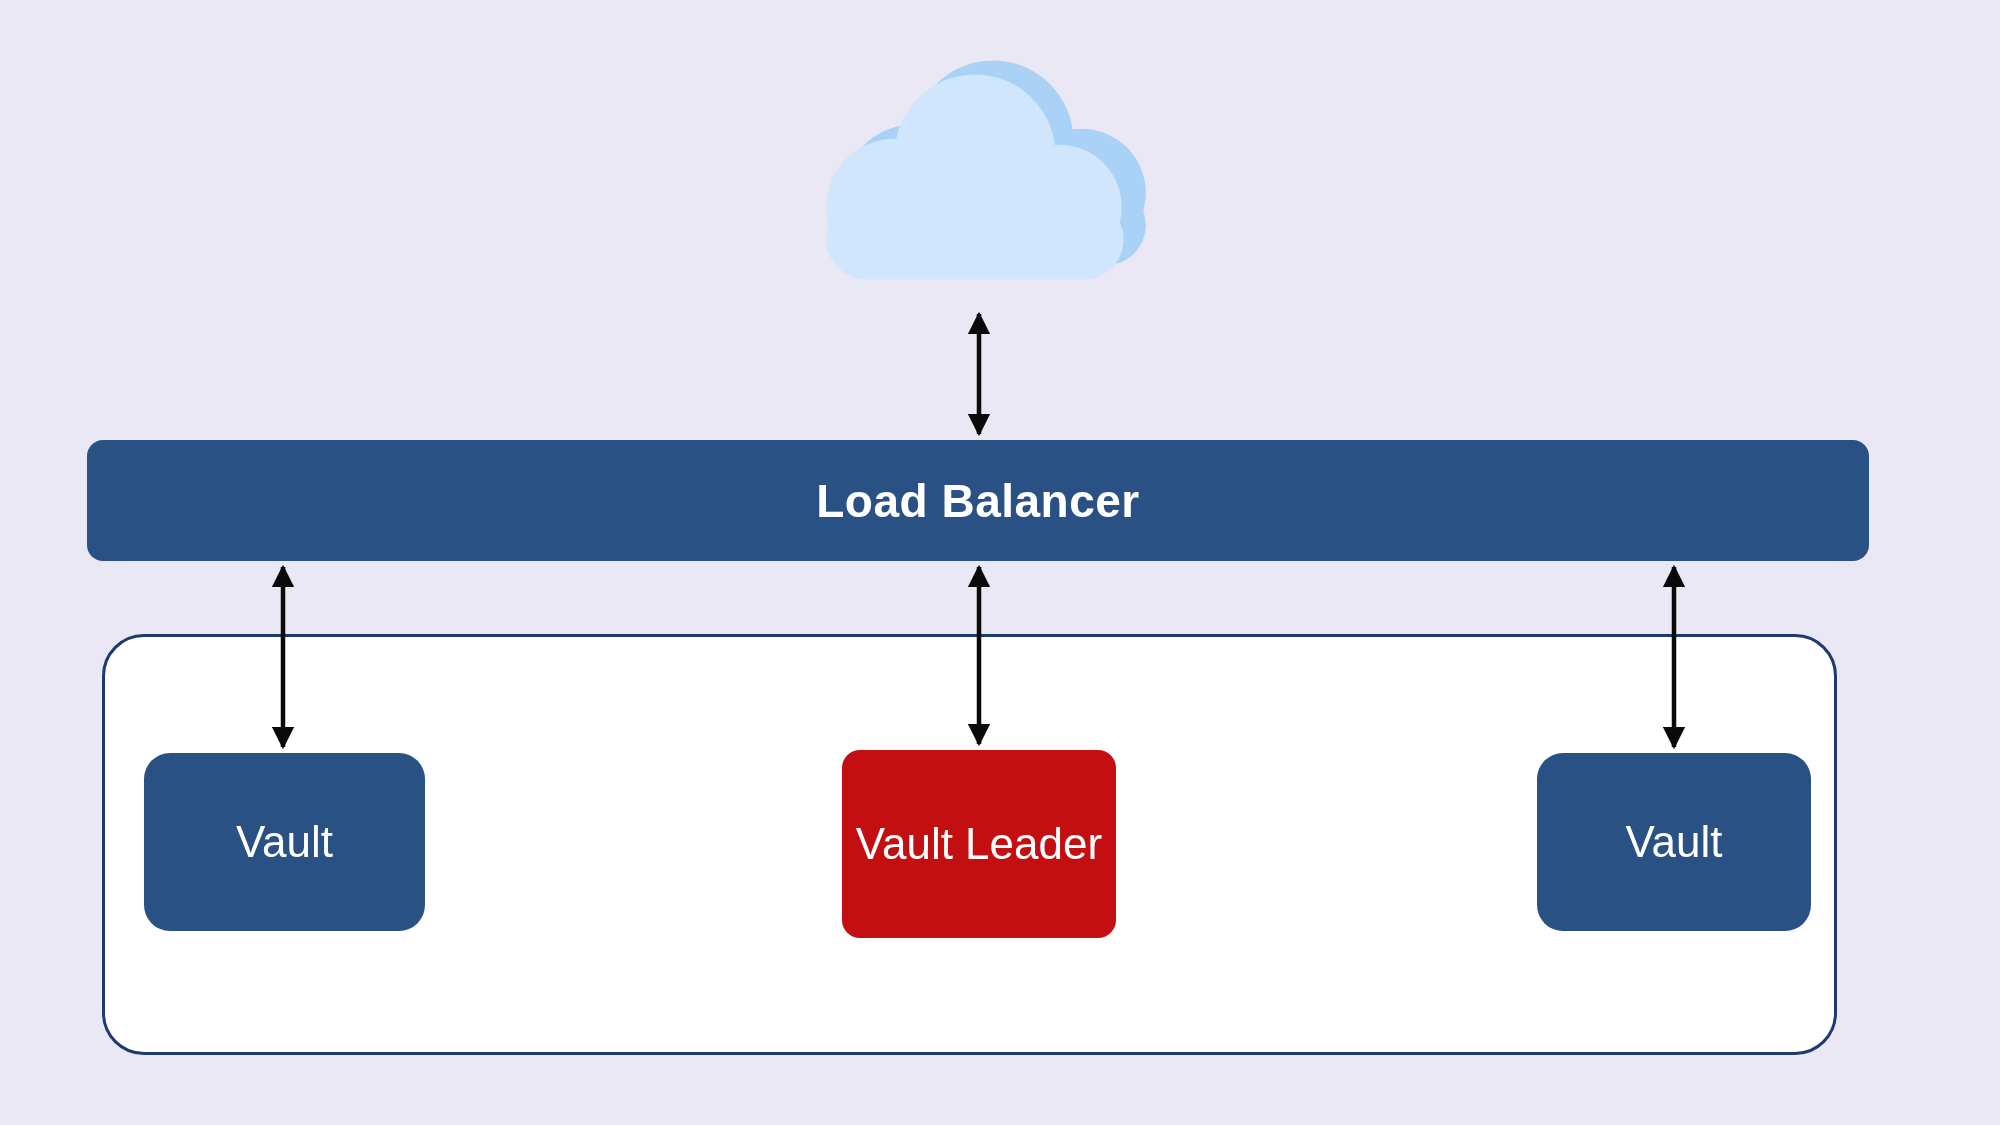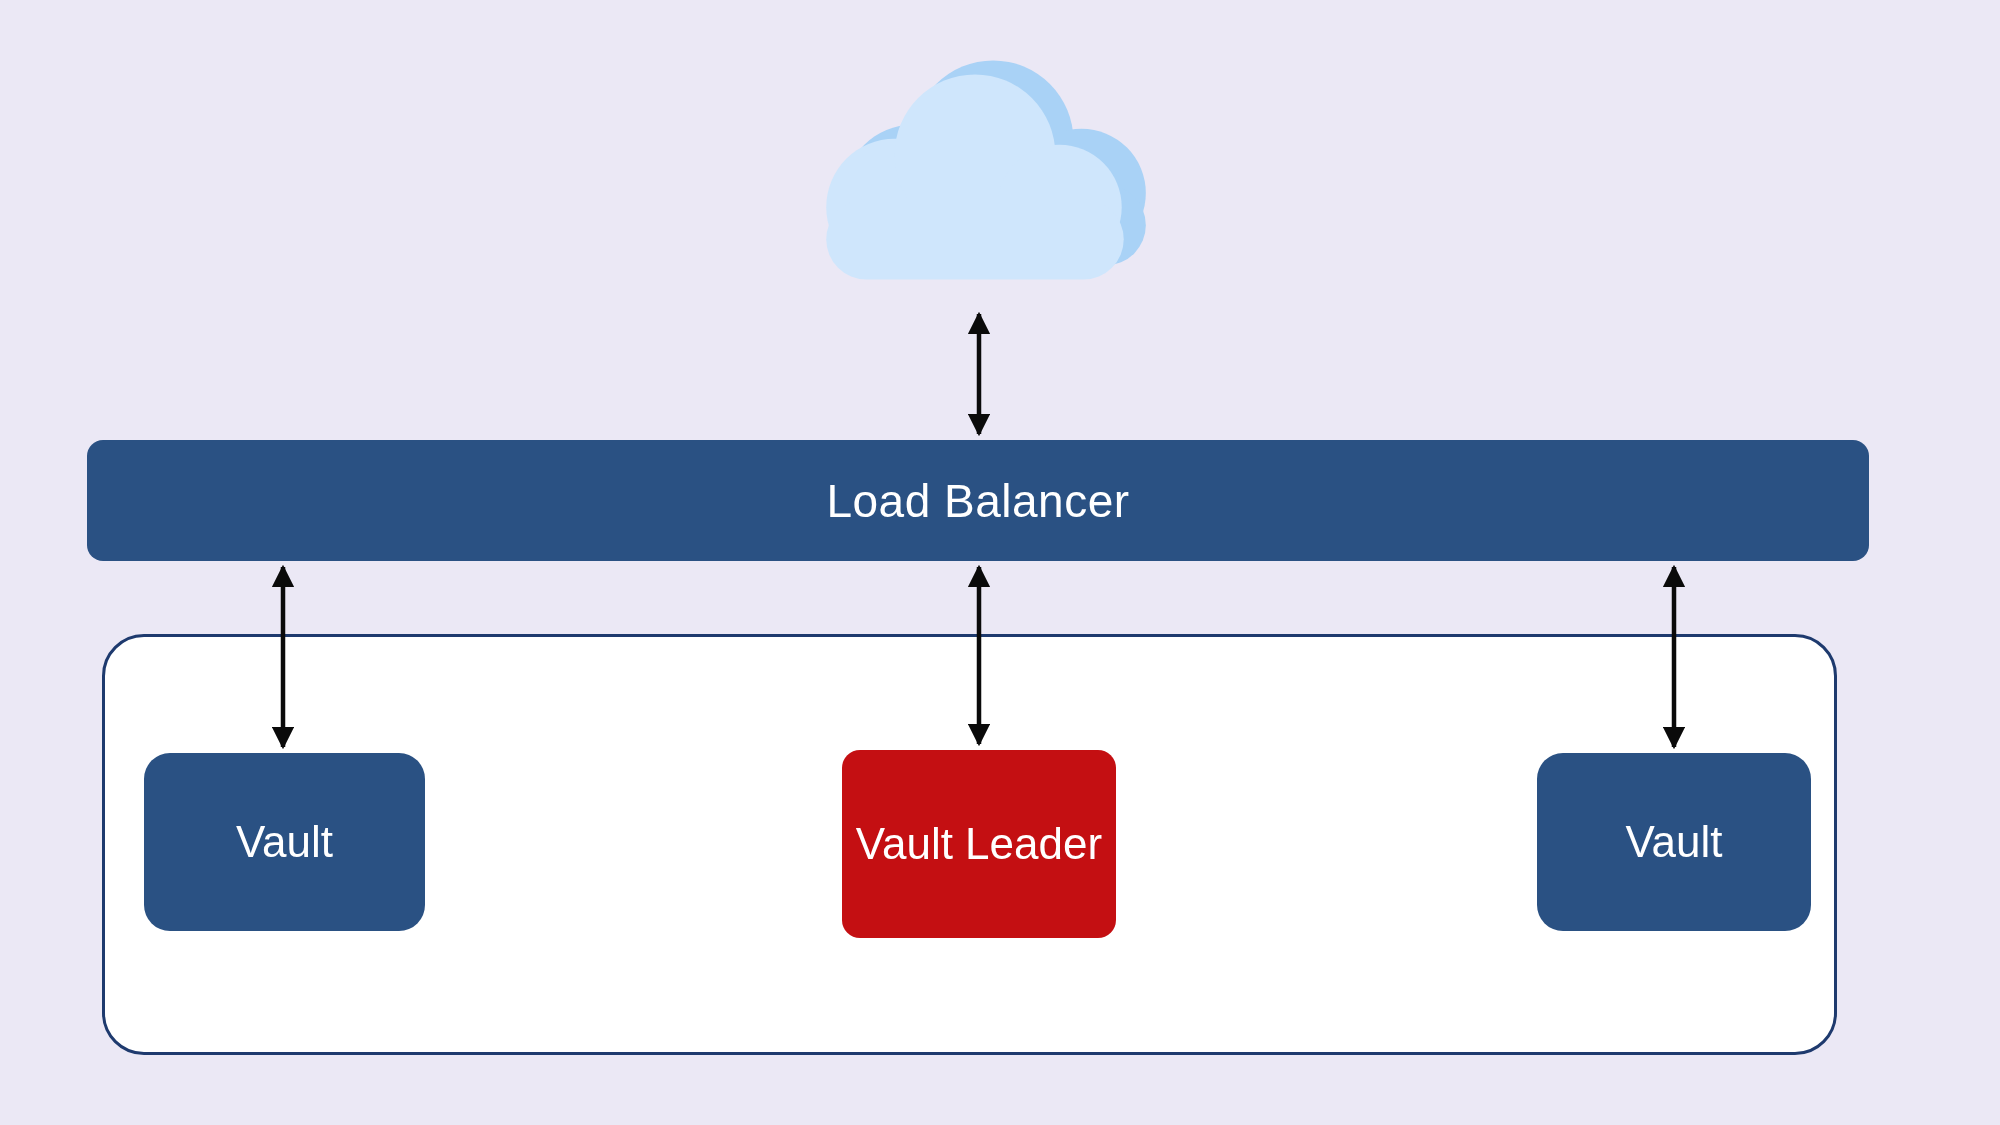--- a/index.html
+++ b/index.html
@@ -100,21 +100,21 @@
 
       <g fill="#cfe6fc">
         <circle cx="58" cy="78" r="34"></circle>
         <circle cx="98" cy="52" r="40"></circle>
         <circle cx="140" cy="78" r="31"></circle>
         <rect x="24" y="74" width="148" height="40" rx="20"></rect>
       </g>
     </svg>
   </div>
 
-  <div class="lb-bar" style="background-color: rgb(42, 81, 131);">
+  <div class="lb-bar" style="background-color: rgb(42, 81, 131); font-weight: bold;">
     <span class="label">Load Balancer</span>
   </div>
 
   <div class="cluster"></div>
 
   <div class="node node-vault-left" style="background-color: rgb(42, 81, 131);">
     <span>Vault</span>
   </div>
 
   <div class="node node-vault-leader" style="background-color: rgb(196, 15, 18);">

